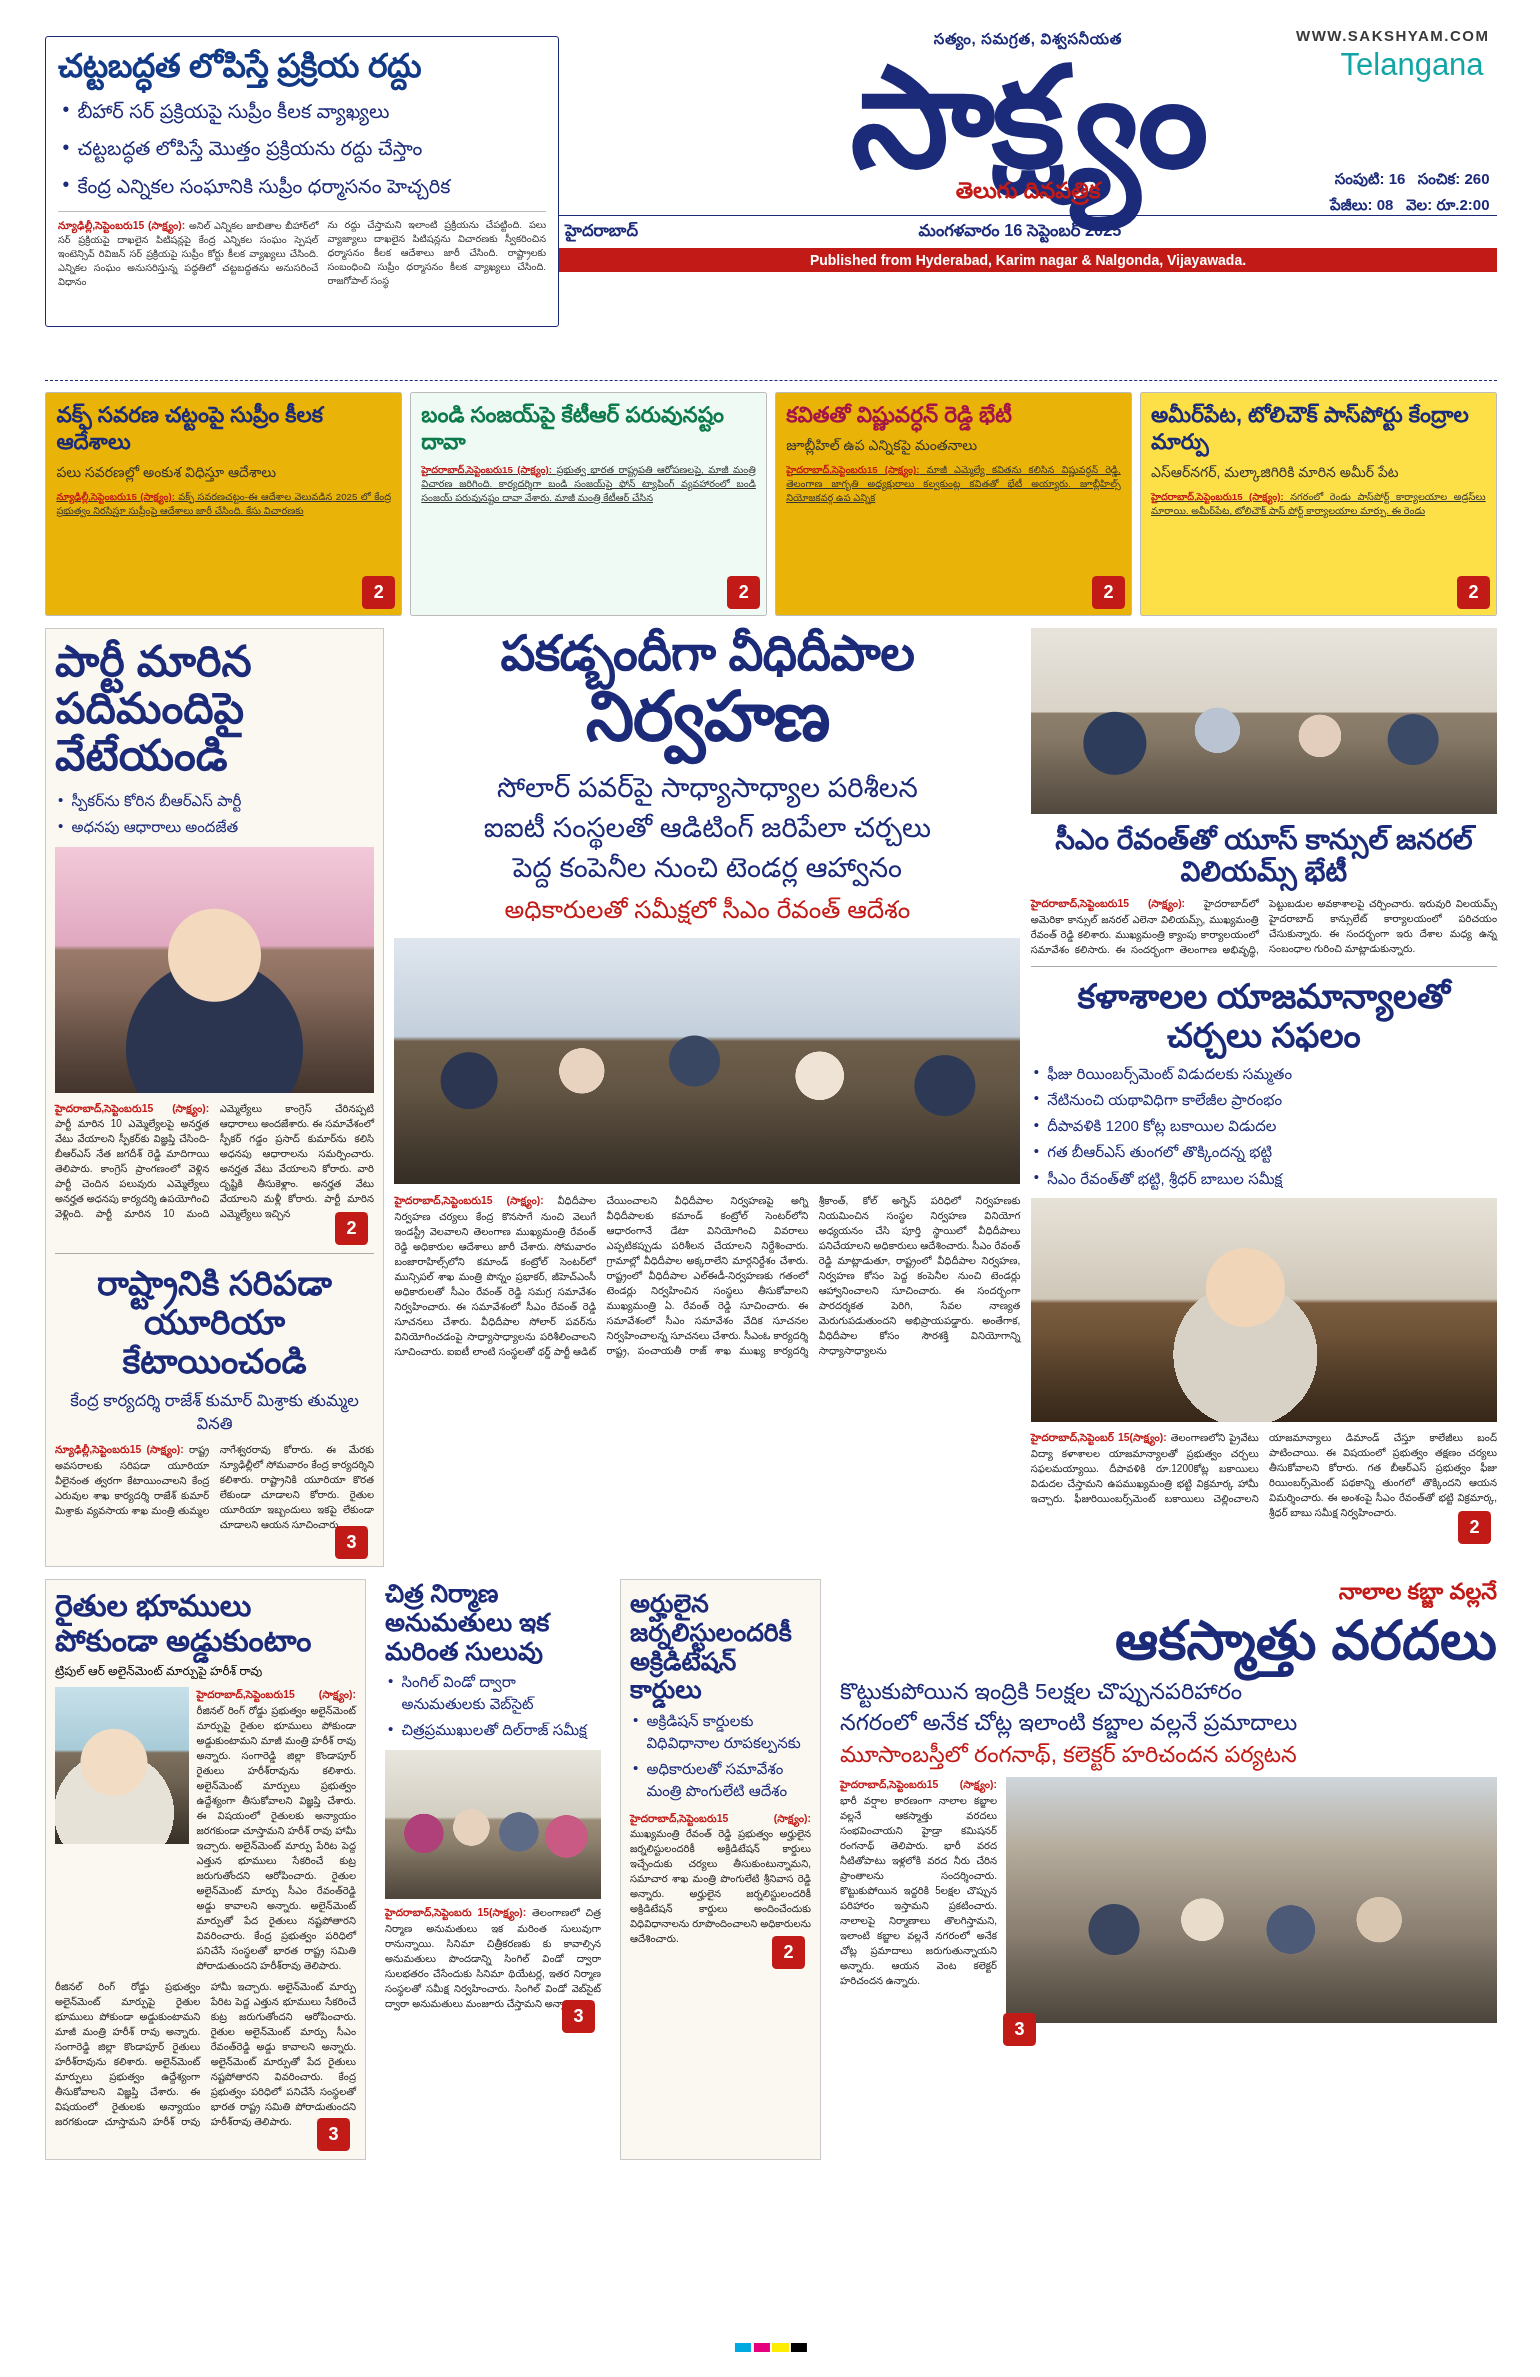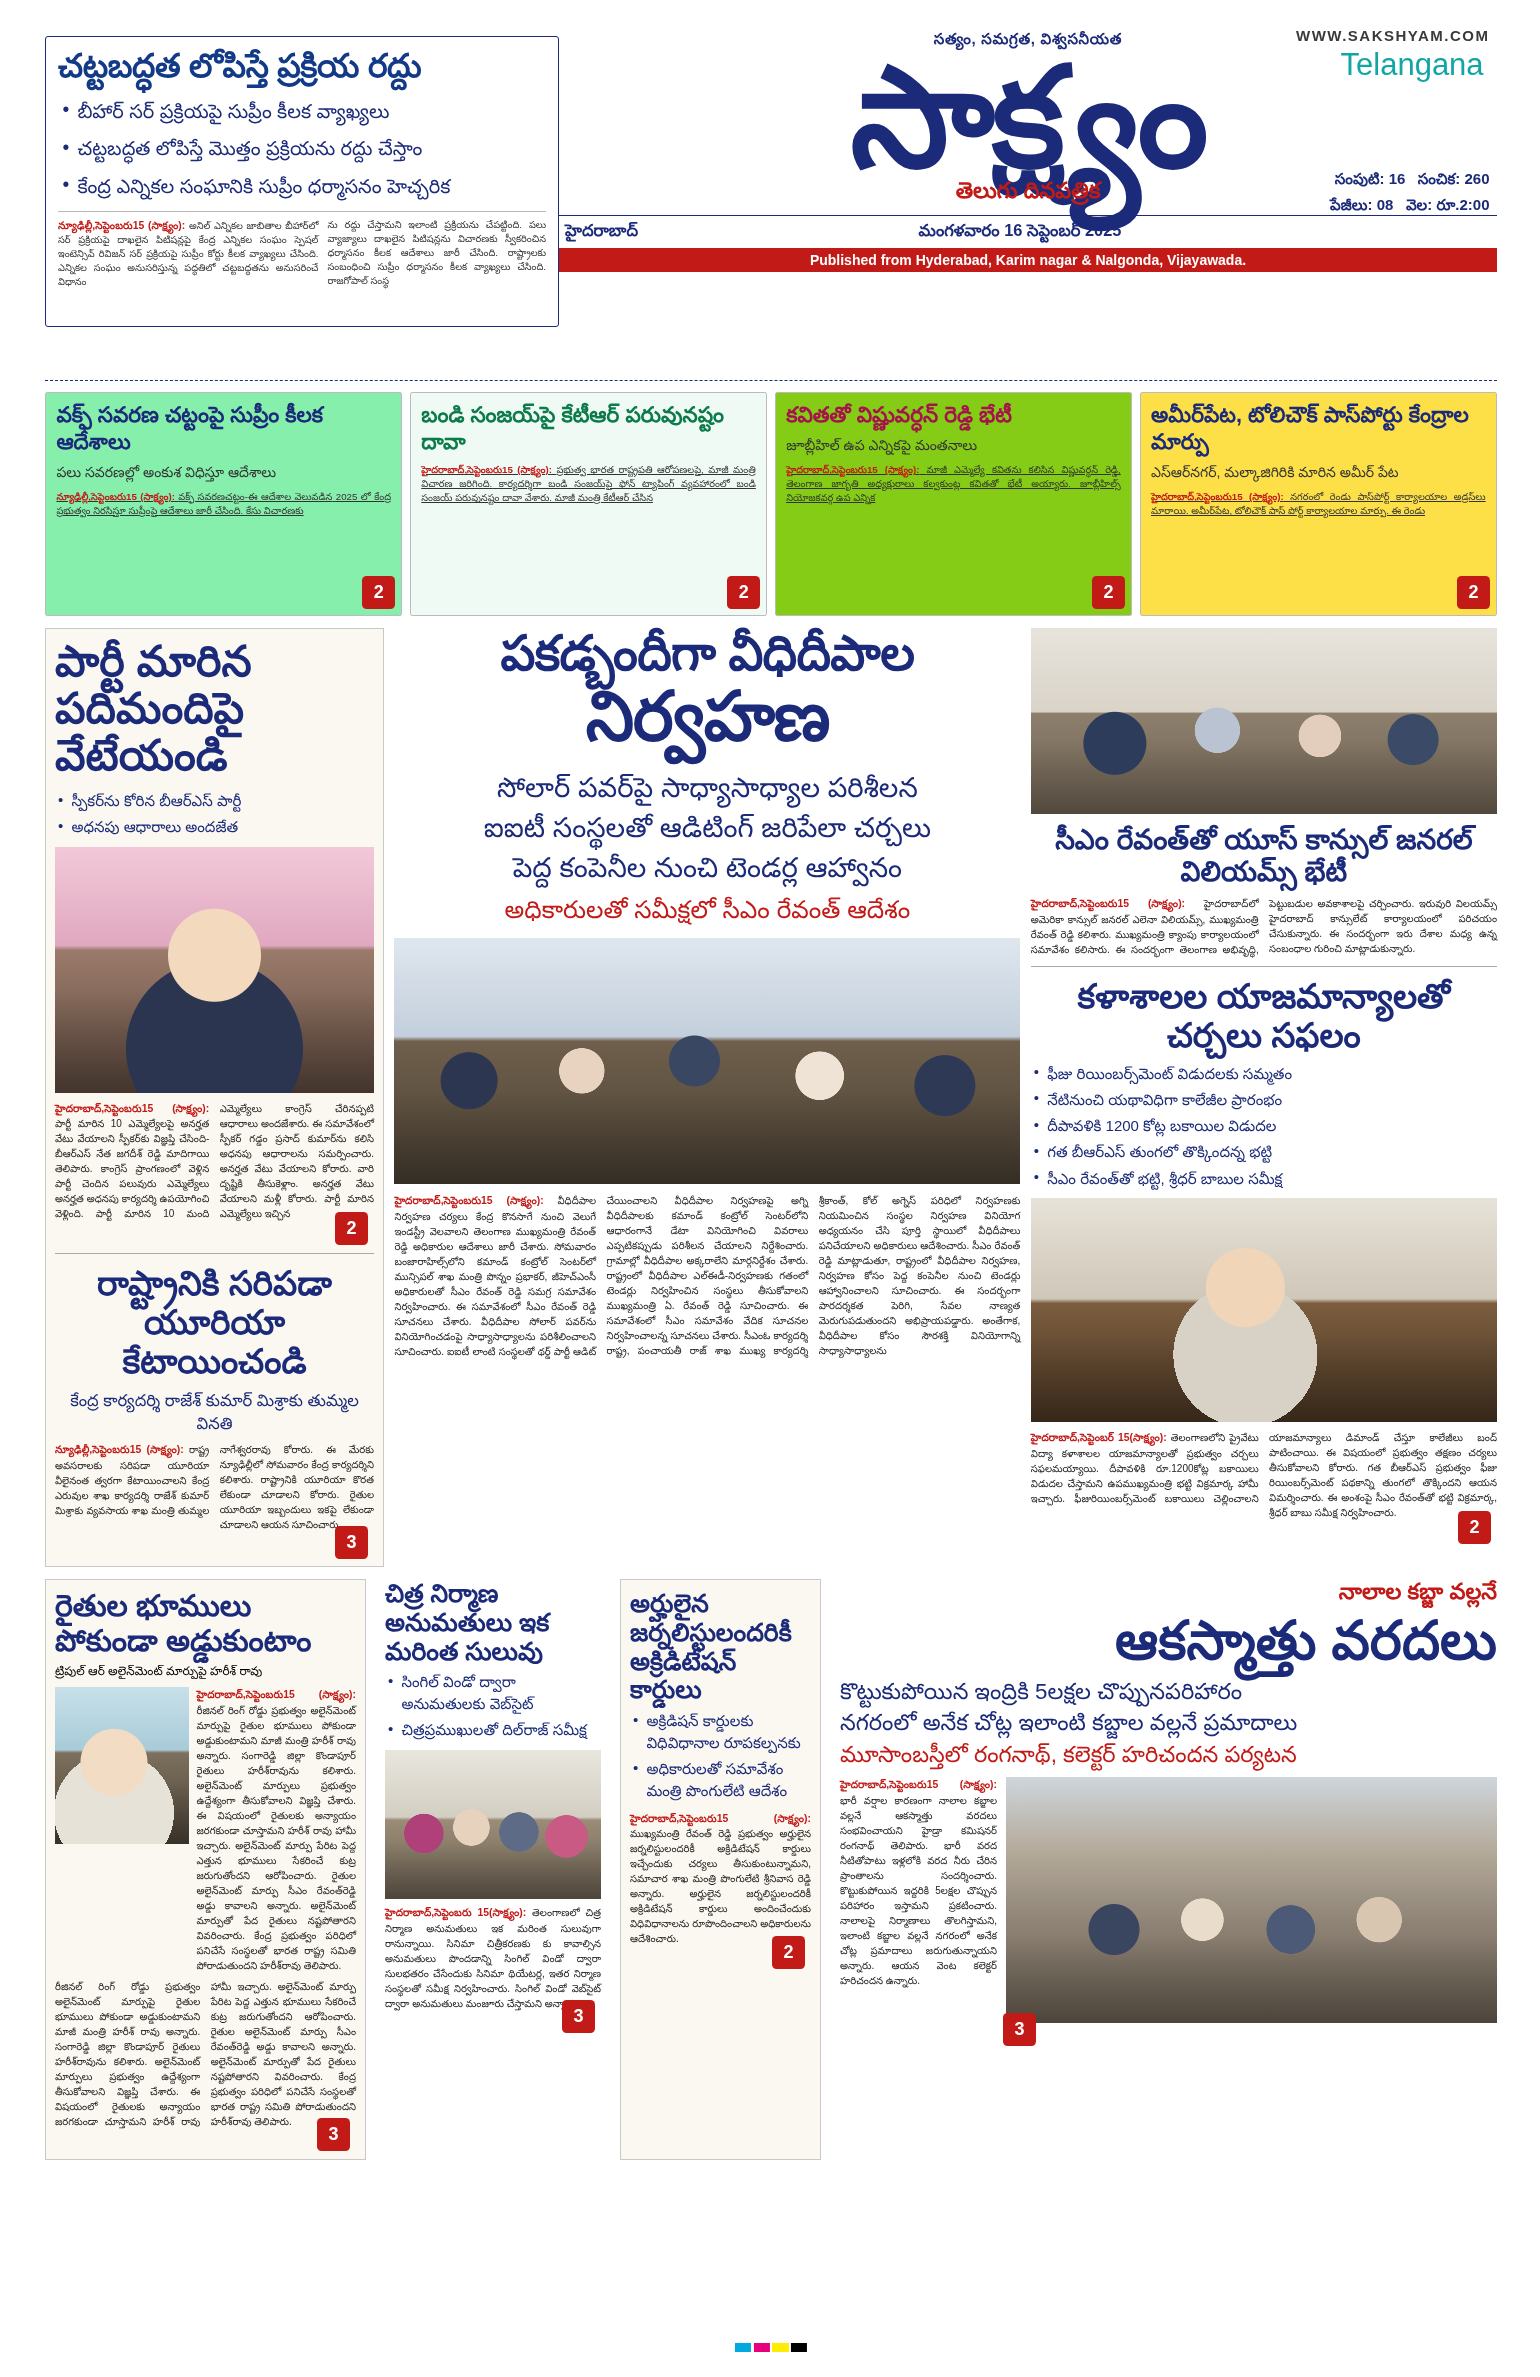--- a/index.html
+++ b/index.html
@@ -65,23 +65,23 @@
     background:#c21b17; color:#fff; font-size:14px; text-align:center;
     padding:3.7px 0; margin-top:4.5px; font-weight:bold;
   }
   .mh-dashed { border-top:1.5px dashed #1b2b7a; margin-top:0; }
 
   
   .teasers { display:flex; gap:7.5px; margin-top:10.4px; height:224px; }
   .teaser {
     flex:1; border:0.7px solid #bbb; border-radius:2.2px; padding:9px 10.4px; position:relative;
   }
-  .t1 { background:#86efac; }
+  .t1 { background:#eab308; }
   .t2 { background:#eefaf3; }
-  .t3 { background:#84cc16; }
+  .t3 { background:#eab308; }
   .t4 { background:#fde047; }
   .teaser h3 { margin:0 0 7.5px 0; font-size:21.6px; line-height:1.25; font-weight:bold; }
   .t1 h3 { color:#1b2b7a; } .t2 h3 { color:#0c7a4a; }
   .t3 h3 { color:#a4144a; } .t4 h3 { color:#1b2b7a; }
   .teaser .sub { font-size:14px; color:#333; line-height:1.4; margin-bottom:7.5px; }
   .teaser .body { font-size:9.7px; color:#333; line-height:1.45; text-align:justify;text-decoration:underline; }
   .teaser .body .dl { color:#c21b17; font-weight:bold; }
   .pgbadge {
     position:absolute; right:6px; bottom:6px; width:33px; height:33px; border-radius:50%;
     background:#c21b17; color:#fff; font-size:18px; font-weight:bold;

